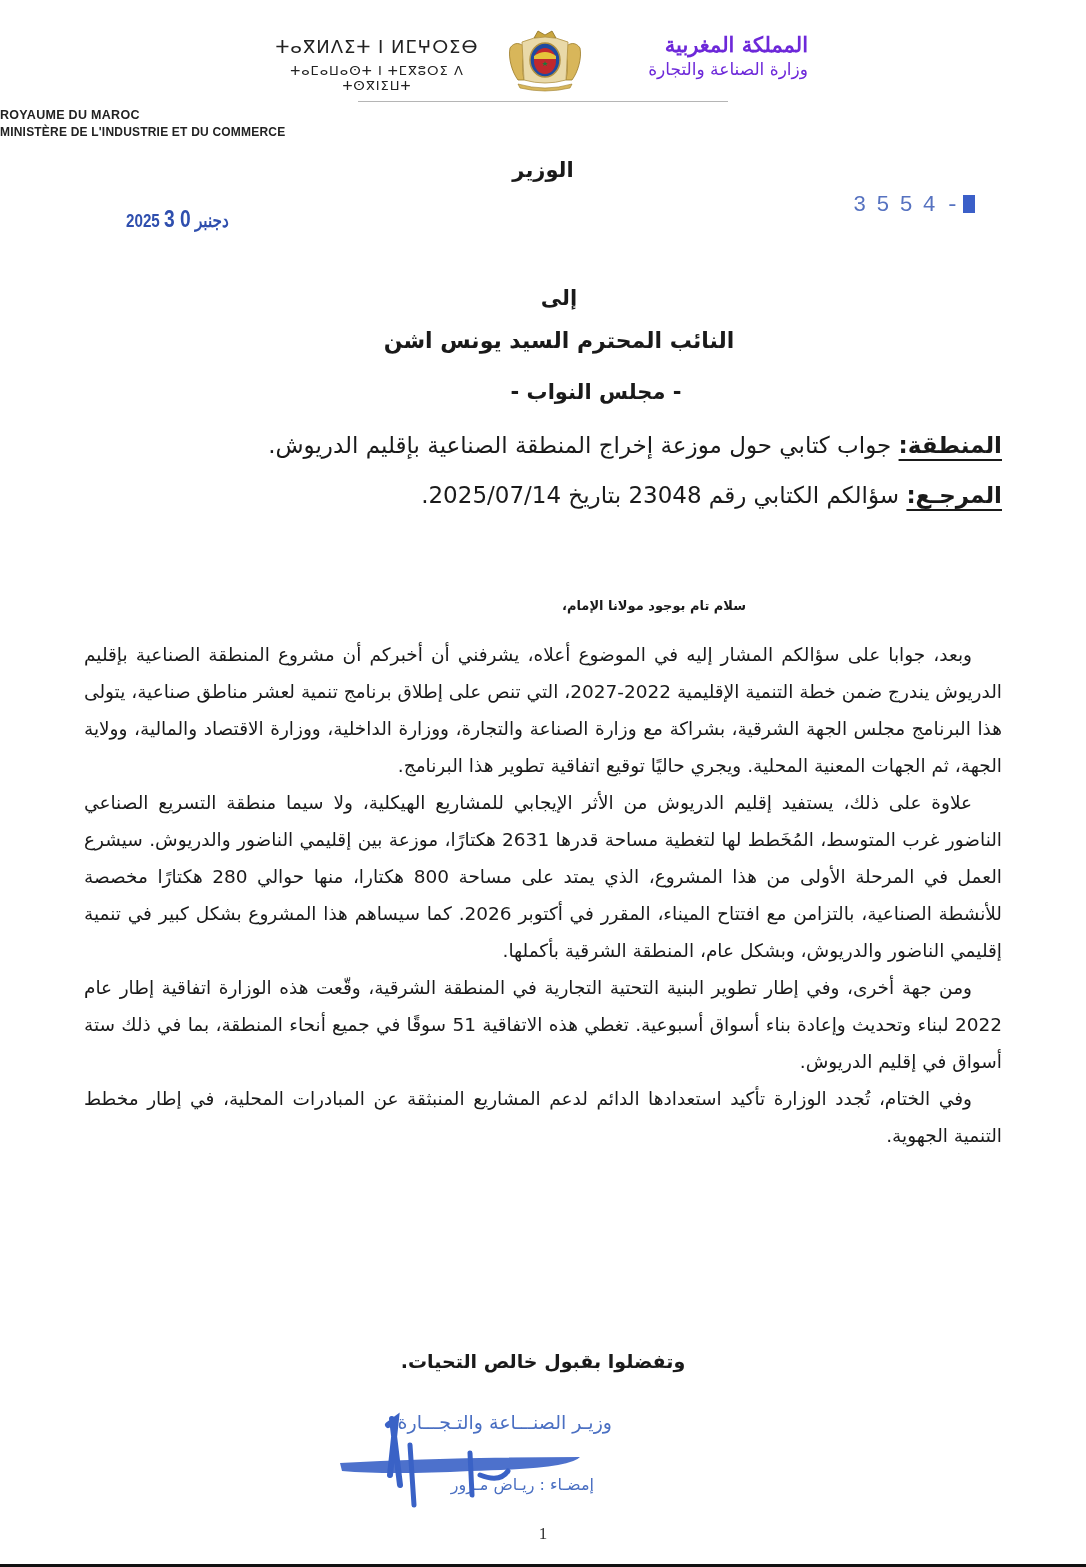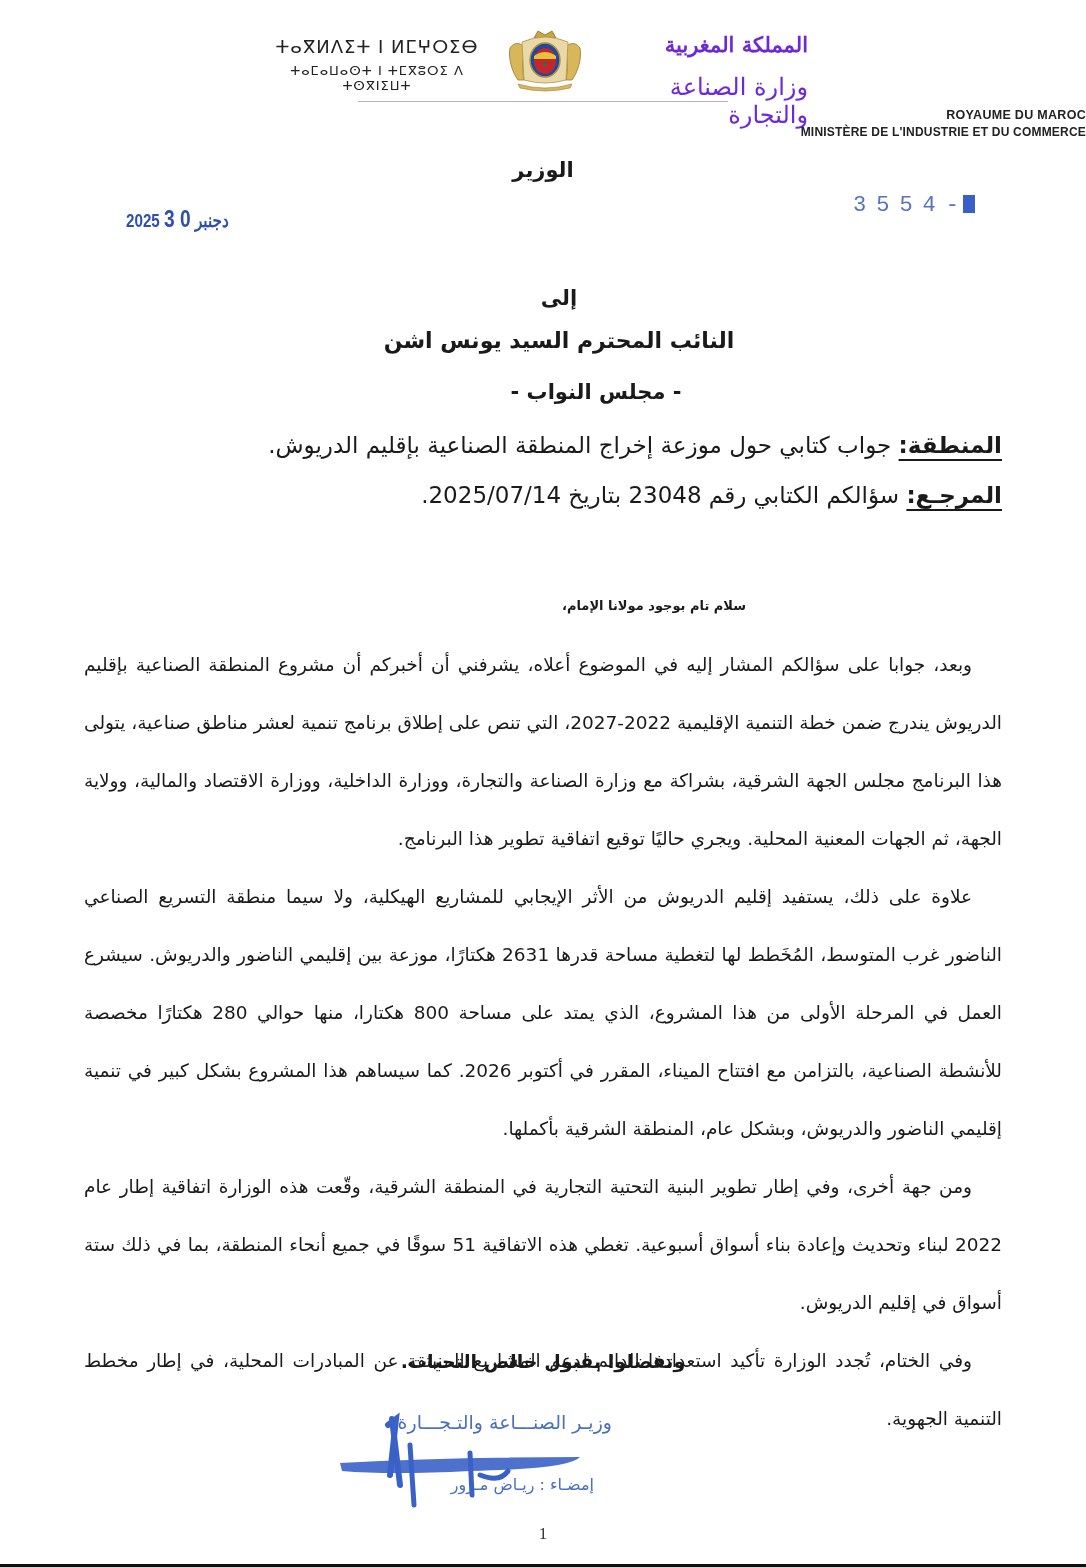--- a/index.html
+++ b/index.html
@@ -8,40 +8,40 @@
     font-family: "DejaVu Sans", sans-serif; color: #1a1a1a;
   }
   .page { position: absolute; inset: 0; }
   .header { position: absolute; top: 28px; left: 0; width: 1086px; height: 80px; }
   .tifinagh { position: absolute; left: 262px; top: 8px; width: 230px; text-align: center; font-size: 17px; letter-spacing: 1px; color: #222; }
   .tifinagh .l1 { font-weight: normal; font-size: 18px; display:block; }
   .tifinagh .l2 { font-size: 13px; display:block; margin-top: 6px; }
   .emblem { position: absolute; left: 504px; top: 0; width: 82px; height: 66px; }
   .ar-header { position: absolute; left: 598px; top: 4px; width: 210px; direction: rtl; text-align: right; font-family: "DejaVu Serif", serif; color: #6d28d9; }
   .ar-header .l1 { font-size: 21px; font-weight: bold; display:block; }
-  .ar-header .l2 { font-size: 24px; display:block; margin-top: 16px; }
+  .ar-header .l2 { font-size: 17px; display:block; margin-top: 2px; }
   .header-rule { position: absolute; left: 358px; top: 101px; width: 370px; height: 1px; background: #b5b5b5; }
-  .fr { position: absolute; left: 0; width: 1086px; text-align: right; font-family: "Liberation Sans", sans-serif; font-weight: bold; color: #222; }
+  .fr { position: absolute; left: 0; width: 1086px; text-align: left; font-family: "Liberation Sans", sans-serif; font-weight: bold; color: #222; }
   .fr.l1 { top: 108px; font-size: 12.5px; letter-spacing: 0.3px; }
   .fr.l2 { top: 125px; font-size: 12px; letter-spacing: 0.2px; }
   .minister { position: absolute; top: 158px; left: 0; width: 1086px; text-align: center; direction: rtl; font-weight: bold; font-size: 21px; font-family: "DejaVu Sans", sans-serif; }
   .stamp-date { position: absolute; left: 126px; top: 205px; color: #2f4fae; font-family: "Liberation Sans Narrow", "Liberation Sans", sans-serif; font-weight: bold; font-size: 19px; transform: scaleX(0.8); transform-origin: left; white-space: nowrap; }
   .stamp-date .num { font-size: 24px; letter-spacing: 4px; }
   .stamp-ref { position: absolute; left: 853px; top: 193px; color: #5672c0; font-family: "Liberation Mono", monospace; font-size: 22px; letter-spacing: 10px; white-space: nowrap; }
   .stamp-ref .box { display: inline-block; width: 12px; height: 18px; background: #3b5fc8; vertical-align: -2px; margin-left: -6px; letter-spacing: 0; }
   .center-line { position: absolute; left: 16px; width: 1086px; text-align: center; direction: rtl; font-family: "DejaVu Sans", sans-serif; font-weight: bold; color: #1a1a1a; margin-top: 36px; }
   .to { top: 250px; font-size: 21px; }
   .addressee { top: 292px; font-size: 22px; }
   .council { top: 344px; font-size: 21px; padding-left: 37px; }
   .meta { position: absolute; right: 84px; width: 760px; direction: rtl; text-align: right; font-size: 23px; font-family: "DejaVu Sans", sans-serif; white-space: nowrap; }
   .meta .k { font-weight: bold; text-decoration: underline; text-underline-offset: 6px; }
   .meta.subject { top: 432px; }
   .meta.ref { top: 482px; }
   .greeting { position: absolute; right: 340px; top: 598px; direction: rtl; font-weight: bold; font-size: 13px; font-family: "DejaVu Sans", sans-serif; }
-  .body-text { position: absolute; left: 84px; width: 918px; top: 636px; direction: rtl; text-align: justify; font-size: 18.5px; line-height: 58px; font-family: "DejaVu Sans", sans-serif; color: #1a1a1a; }
+  .body-text { position: absolute; left: 84px; width: 918px; top: 636px; direction: rtl; text-align: justify; font-size: 18.5px; line-height: 37px; font-family: "DejaVu Sans", sans-serif; color: #1a1a1a; }
   .body-text p { margin: 0; text-indent: 30px; text-align-last: right; }
   .closing { position: absolute; left: 0; width: 1086px; top: 1350px; text-align: center; direction: rtl; font-weight: bold; font-size: 19px; }
   .signature { position: absolute; left: 330px; top: 1405px; width: 300px; height: 120px; }
   .sig-title { position: absolute; right: 18px; top: 6px; direction: rtl; color: #4a6fc2; font-size: 19px; font-family: "DejaVu Sans", sans-serif; white-space: nowrap; }
   .sig-name { position: absolute; right: 36px; top: 70px; direction: rtl; color: #4a6fc2; font-size: 16px; font-family: "DejaVu Sans", sans-serif; white-space: nowrap; }
   .sig-scribble { position: absolute; left: 0; top: 0; width: 300px; height: 120px; }
   .page-number { position: absolute; left: 0; width: 1086px; top: 1524px; text-align: center; font-family: "Liberation Serif", serif; font-size: 17px; color: #333; }
   .bottom-rule { position: absolute; left: 0; bottom: 0; width: 1086px; height: 3px; background: #111; }
 </style>
 </head>

